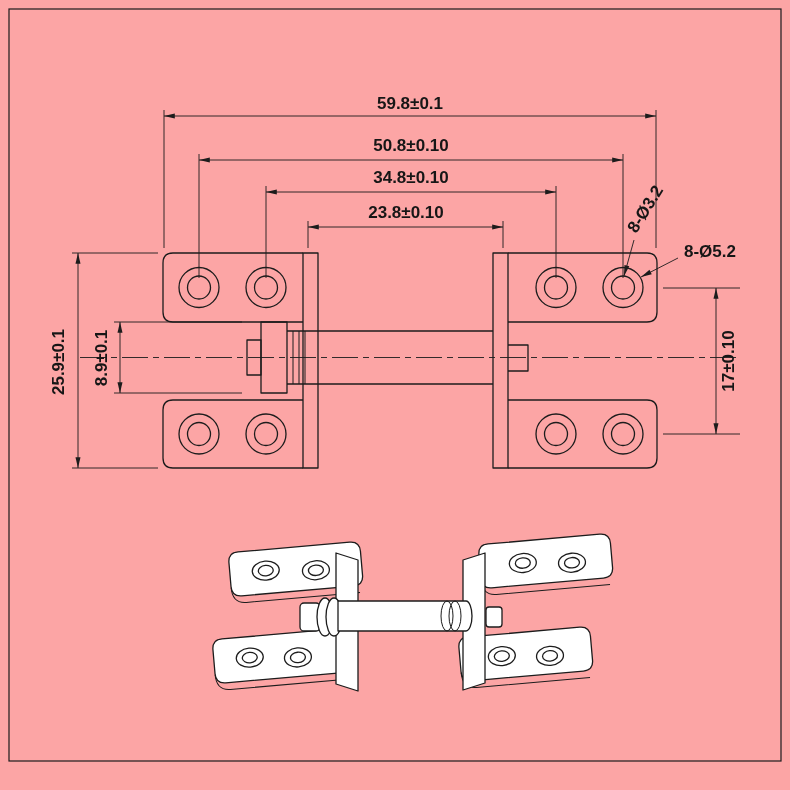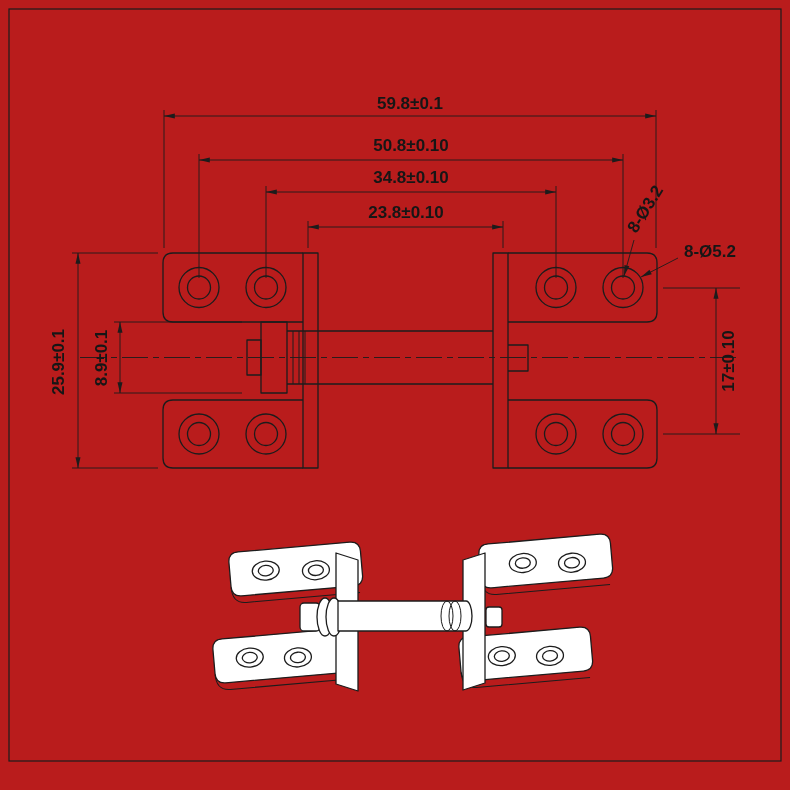--- a/index.html
+++ b/index.html
@@ -1,16 +1,16 @@
 <!DOCTYPE html>
 <html><head>
 <meta charset="utf-8">
 <style>
   html,body { margin:0; padding:0; background:#ffffff; }
-  .canvas { width:790px; height:790px; position:relative; background:#b91c1c; overflow:hidden; }
+  .canvas { width:790px; height:790px; position:relative; background:#fca5a5; overflow:hidden; }
   svg { display:block; }
   text {
     font-family:"Liberation Sans", sans-serif;
     font-size:17px;
     font-weight:600;
     fill:#161616;
   }
   .part  { stroke:#1c1c1c; stroke-width:1.3; fill:none; stroke-linejoin:round; }
   .partf { stroke:#1c1c1c; stroke-width:1.3; fill:#ffffff; stroke-linejoin:round; }
   .thin  { stroke:#1c1c1c; stroke-width:1; fill:none; }

